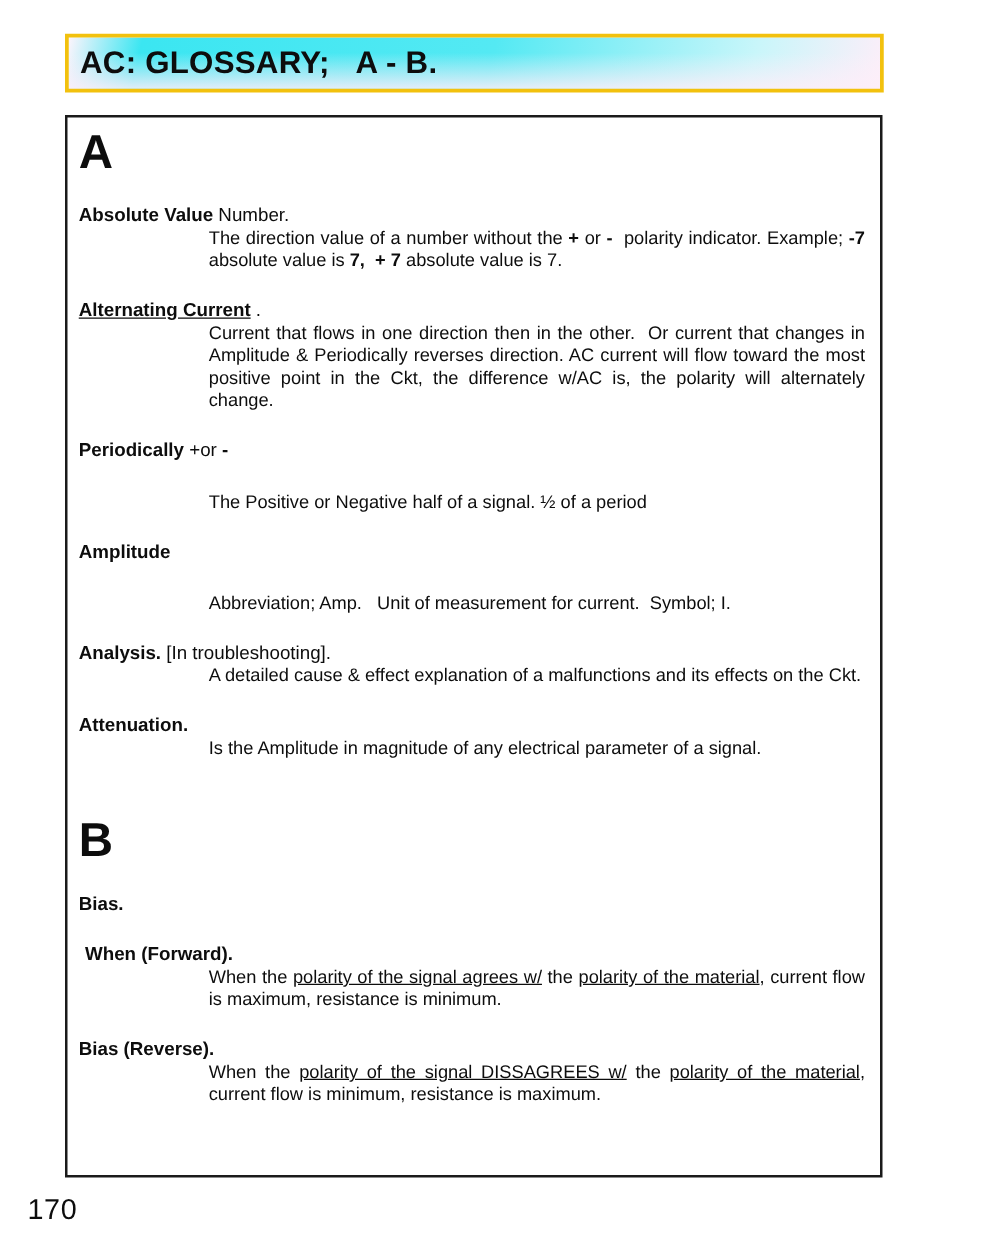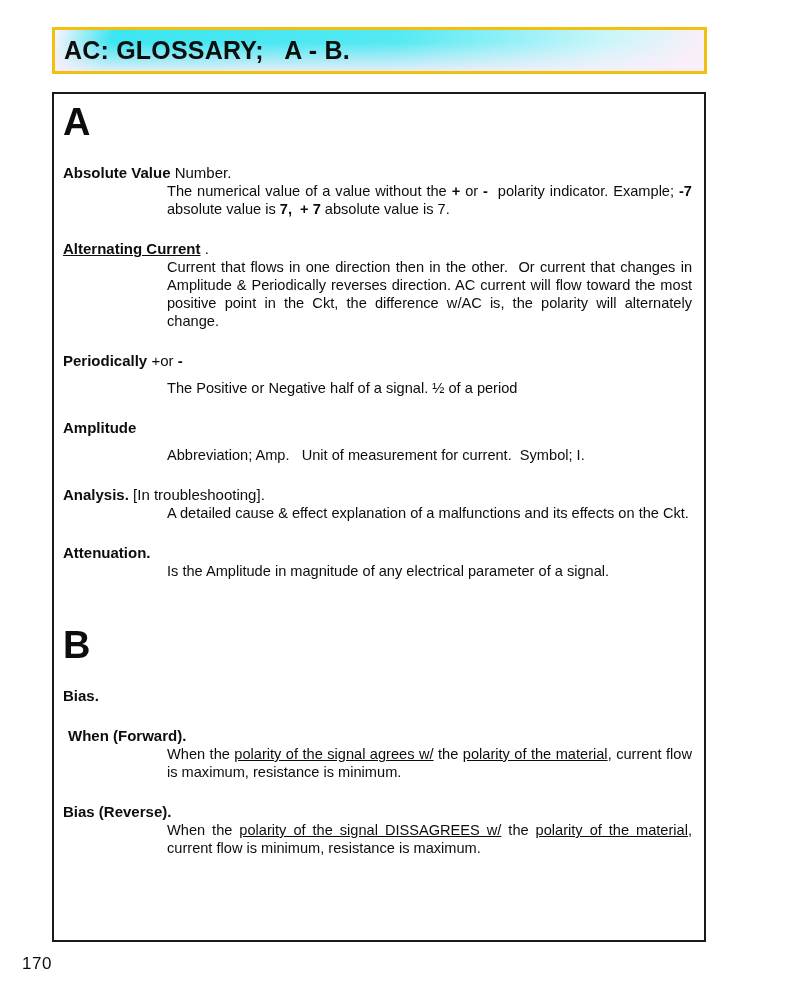--- a/index.html
+++ b/index.html
@@ -57,48 +57,48 @@
     font-size: 15px;
     line-height: 18px;
   }
   .term.indent { padding-left: 5px; }
   .definition {
     margin-left: 104px;
     font-size: 14.6px;
     line-height: 18px;
     text-align: justify;
   }
-  .definition.def-gap { margin-top: 9px; }
+  .definition.def-gap { margin-top: 23px; }
 
   .b { font-weight: bold; }
   .u { text-decoration: underline; text-align: right; }
 
   .page-number {
     position: absolute;
     left: 22px; top: 954px;
-    font-size: 17px;
+    font-size: 23px;
     letter-spacing: 0.5px;
   }
 </style>
 </head>
 <body>
 
 <div class="page">
 
   <div class="banner" style="border-color: rgb(242, 193, 14);">
     <span class="banner-title">AC: GLOSSARY;&nbsp;&nbsp; A - B.</span>
   </div>
 
   <div class="content-box" style="border-color: rgb(26, 26, 26);">
     <div id="glossary-sections">
         <section class="letter-section">
           <h2 class="letter">A</h2>
           <div class="entry">
             <div class="term"><span class="b">Absolute Value</span><span> Number.</span></div>
-            <div class="definition"><span>The numerical value of a value without the </span><span class="b">+</span><span> or </span><span class="b">-</span><span>&nbsp; polarity indicator. Example; </span><span class="b">-7</span><span> absolute value is </span><span class="b">7,</span><span>&nbsp; </span><span class="b">+ 7</span><span> absolute value is 7.</span></div>
+            <div class="definition"><span>The direction value of a number without the </span><span class="b">+</span><span> or </span><span class="b">-</span><span>&nbsp; polarity indicator. Example; </span><span class="b">-7</span><span> absolute value is </span><span class="b">7,</span><span>&nbsp; </span><span class="b">+ 7</span><span> absolute value is 7.</span></div>
           </div>
           <div class="entry">
             <div class="term"><span class="b u">Alternating Current</span><span> .</span></div>
             <div class="definition"><span>Current that flows in one direction then in the other.&nbsp; Or current that changes in Amplitude &amp; Periodically reverses direction. AC current will flow toward the most positive point in the Ckt, the difference w/AC is, the polarity will alternately change.</span></div>
           </div>
           <div class="entry">
             <div class="term"><span class="b">Periodically </span><span>+or </span><span class="b">-</span></div>
             <div class="definition def-gap"><span>The Positive or Negative half of a signal. ½ of a period</span></div>
           </div>
           <div class="entry">

